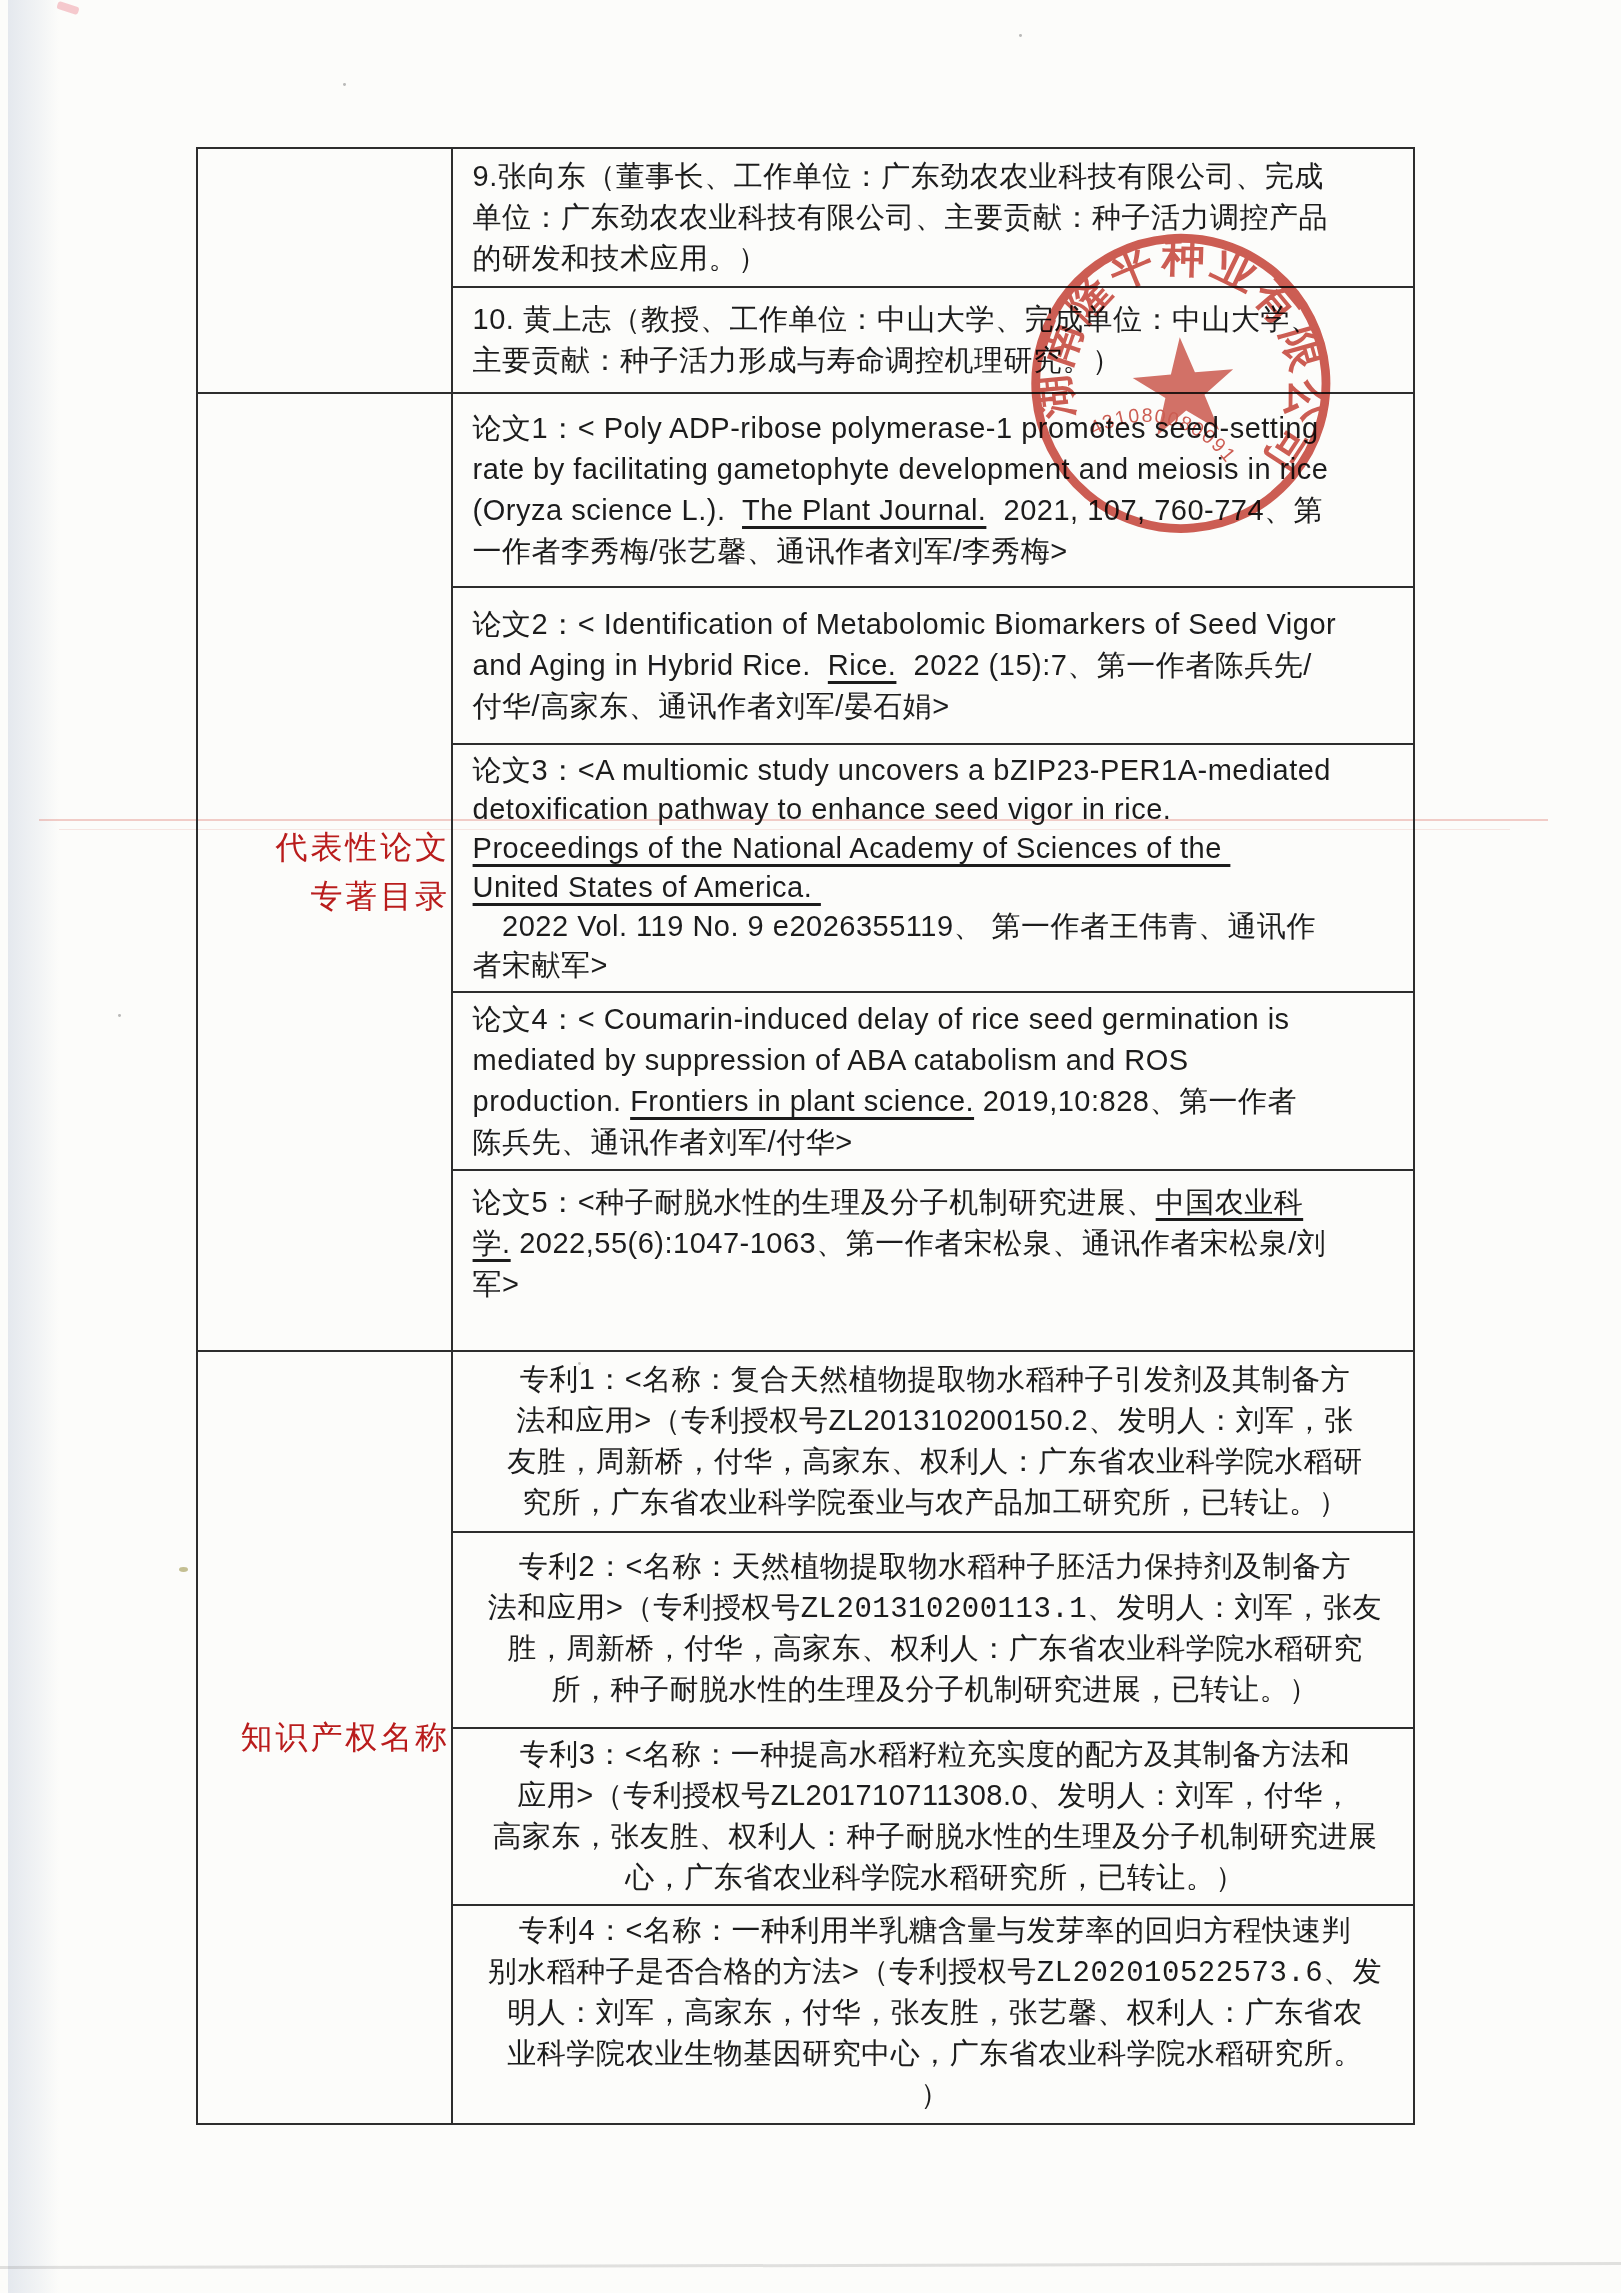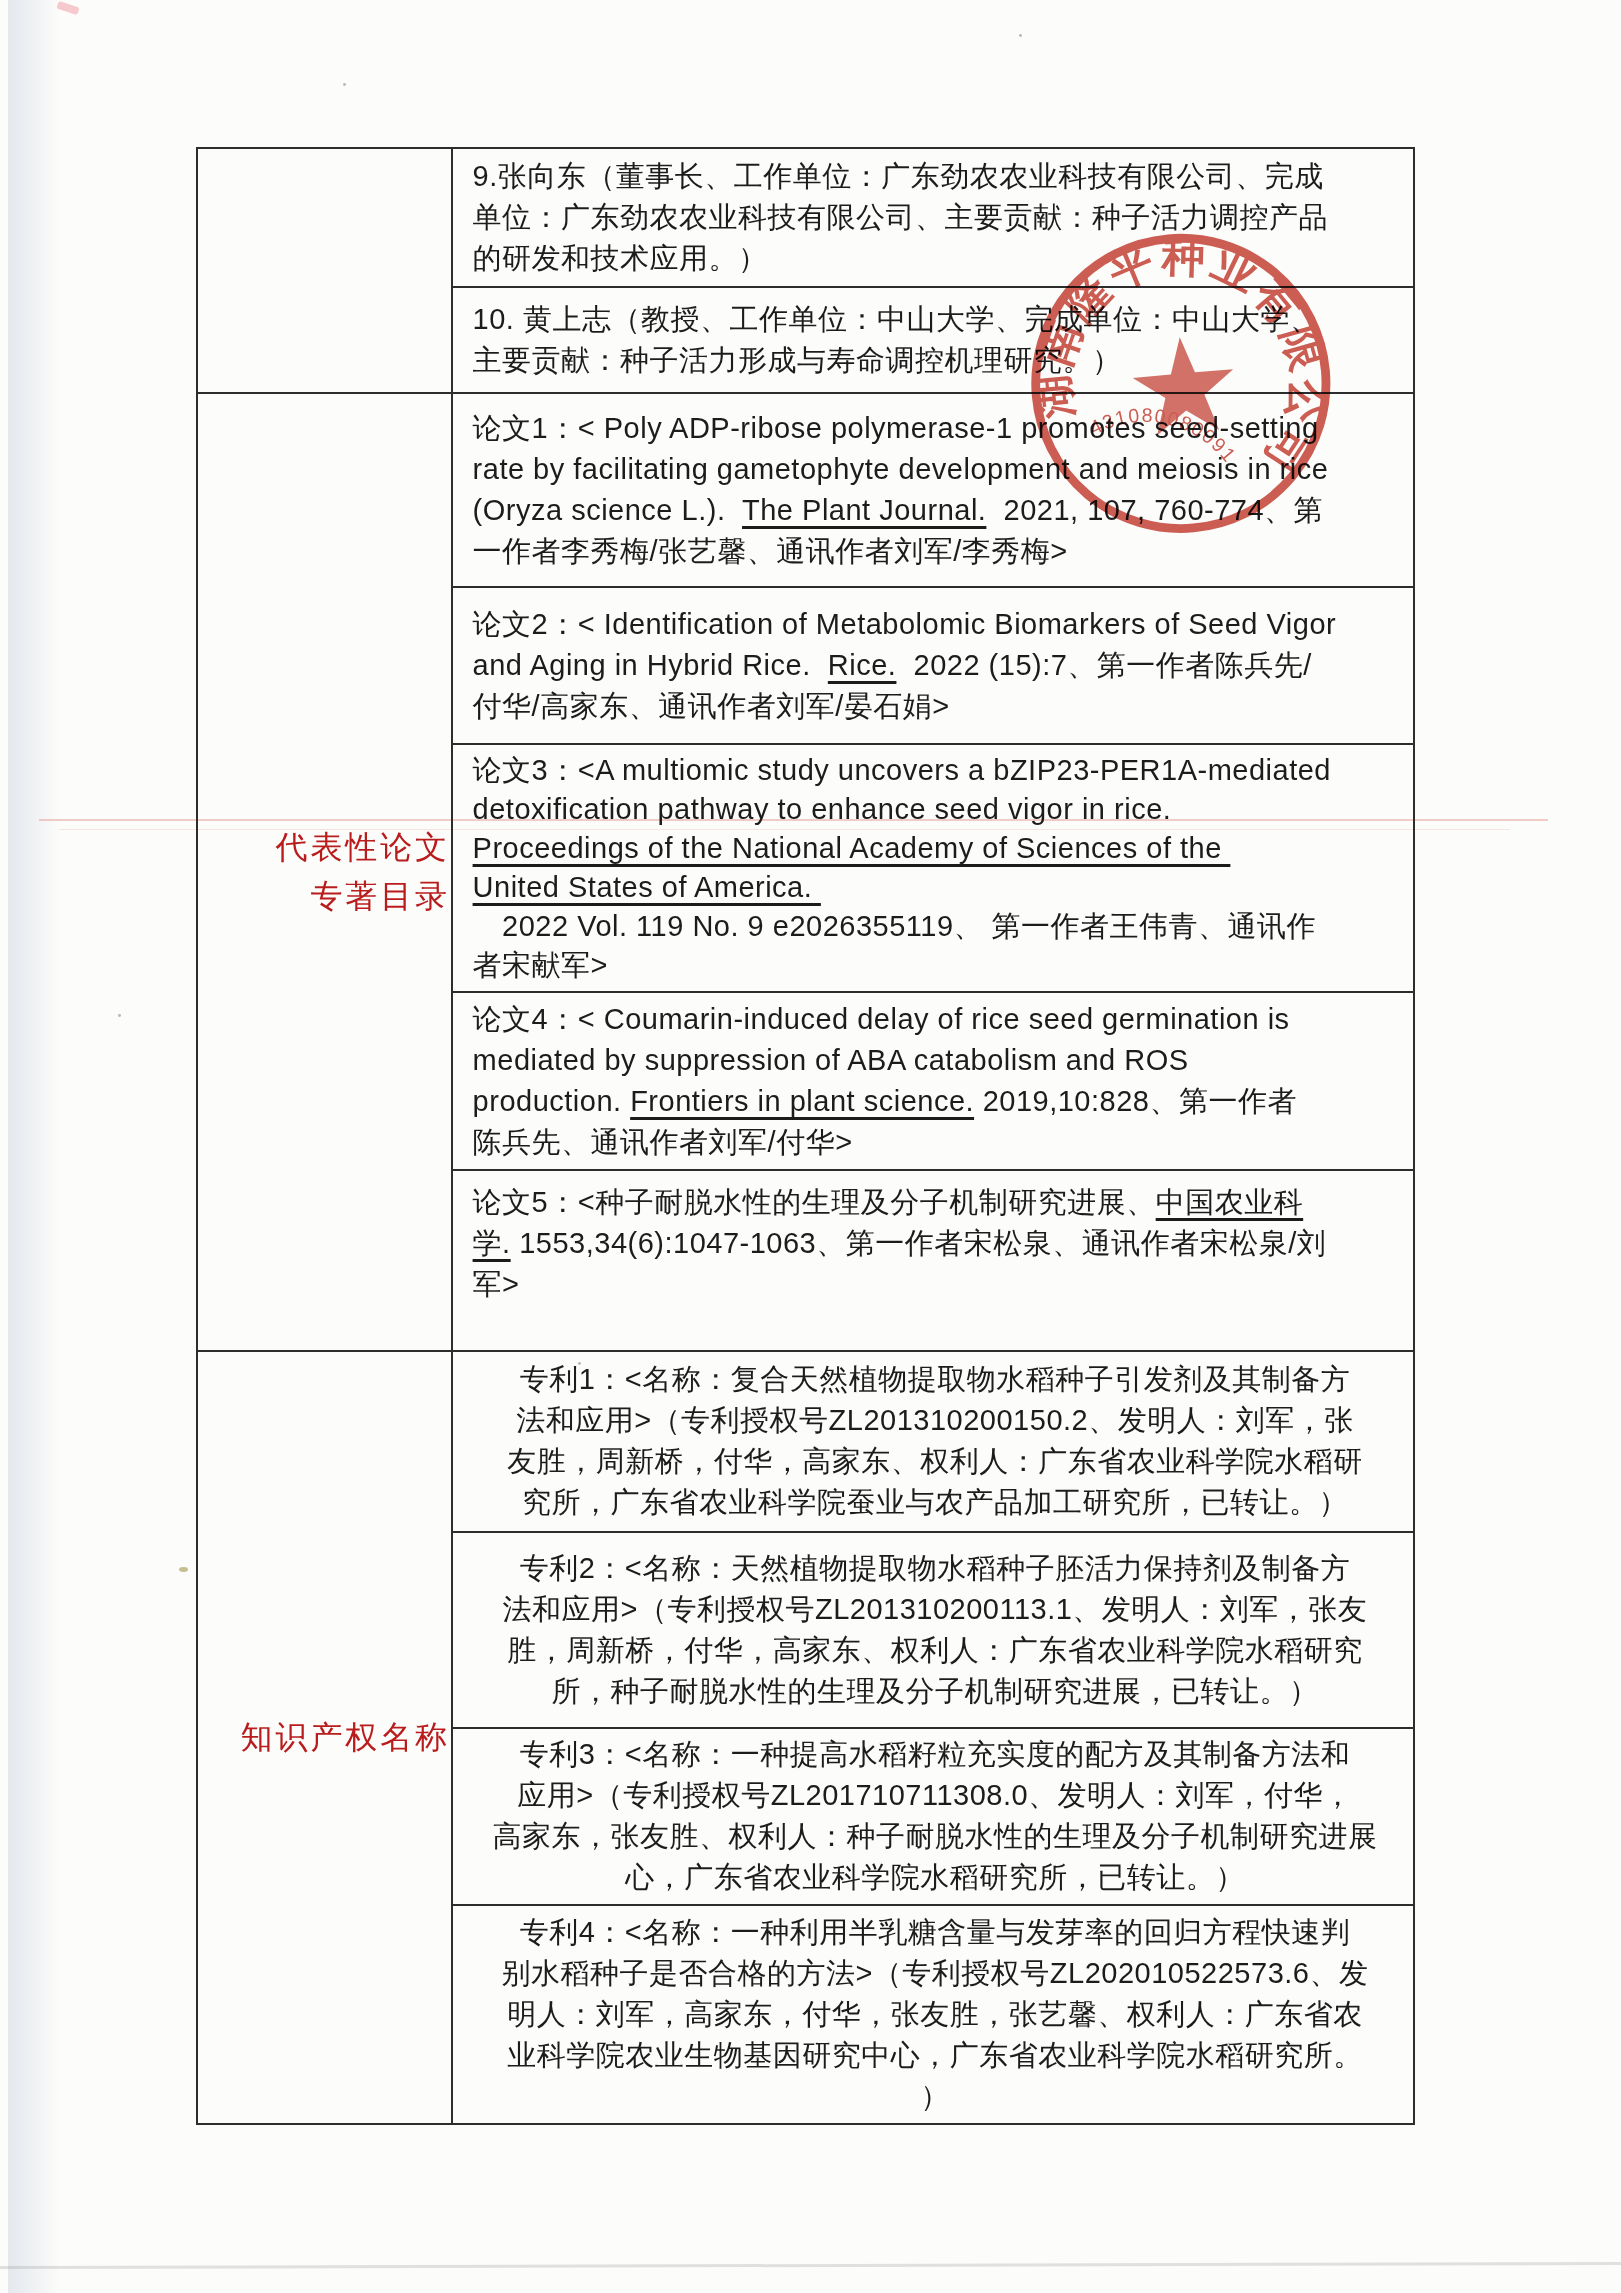--- a/index.html
+++ b/index.html
@@ -39,21 +39,21 @@
     padding:5.9px 15.7px 5.9px 19.6px;font-size:29px;color:#1c1c1c;
     vertical-align:middle;overflow:hidden;
   }
   .ccell .tline{line-height:41px;white-space:pre;letter-spacing:0.5px;}
   .ccell.tight .tline{line-height:39px;}
   .ccell.vtop{vertical-align:top;padding-top:11.8px;}
   .align-center{text-align:center;}
   .align-left{text-align:left;}
   .b{font-weight:400;}
   .u{text-decoration:underline;text-decoration-thickness:2.9px;text-underline-offset:5.9px;}
-  .serif{font-family:Liberation Sans, sans-serif;}
+  .serif{font-family:Liberation Mono, monospace;}
 
   
   .seal{
     position:absolute;left:1004px;top:203px;width:353px;height:353px;
     transform:rotate(-5deg);
     opacity:.82;mix-blend-mode:multiply;
     pointer-events:none;
   }
 </style>
 </head>
@@ -125,21 +125,21 @@
           <td class="ccell align-left">
             <div class="tline"><span>论文4：&lt; Coumarin-induced delay of rice seed germination is</span></div>
             <div class="tline"><span>mediated by suppression of ABA catabolism and ROS</span></div>
             <div class="tline"><span>production. </span><span class="b u">Frontiers in plant science.</span><span> 2019,10:828、第一作者</span></div>
             <div class="tline"><span>陈兵先、通讯作者刘军/付华&gt;</span></div>
           </td>
         </tr>
         <tr style="height: 181px;">
           <td class="ccell align-left vtop">
             <div class="tline"><span>论文5：&lt;种子耐脱水性的生理及分子机制研究进展、</span><span class="b u">中国农业科</span></div>
-            <div class="tline"><span class="b u">学.</span><span> 1553,34(6):1047-1063、第一作者宋松泉、通讯作者宋松泉/刘</span></div>
+            <div class="tline"><span class="b u">学.</span><span> 2022,55(6):1047-1063、第一作者宋松泉、通讯作者宋松泉/刘</span></div>
             <div class="tline"><span>军&gt;</span></div>
           </td>
         </tr>
         <tr style="height: 181px;">
           <td class="hcell" rowspan="4">
             <div>知识产权名称</div>
           </td>
           <td class="ccell align-center">
             <div class="tline"><span>专利1：&lt;名称：复合天然植物提取物水稻种子引发剂及其制备方</span></div>
             <div class="tline"><span>法和应用&gt;（专利授权号ZL201310200150.2、发明人：刘军，张</span></div>

